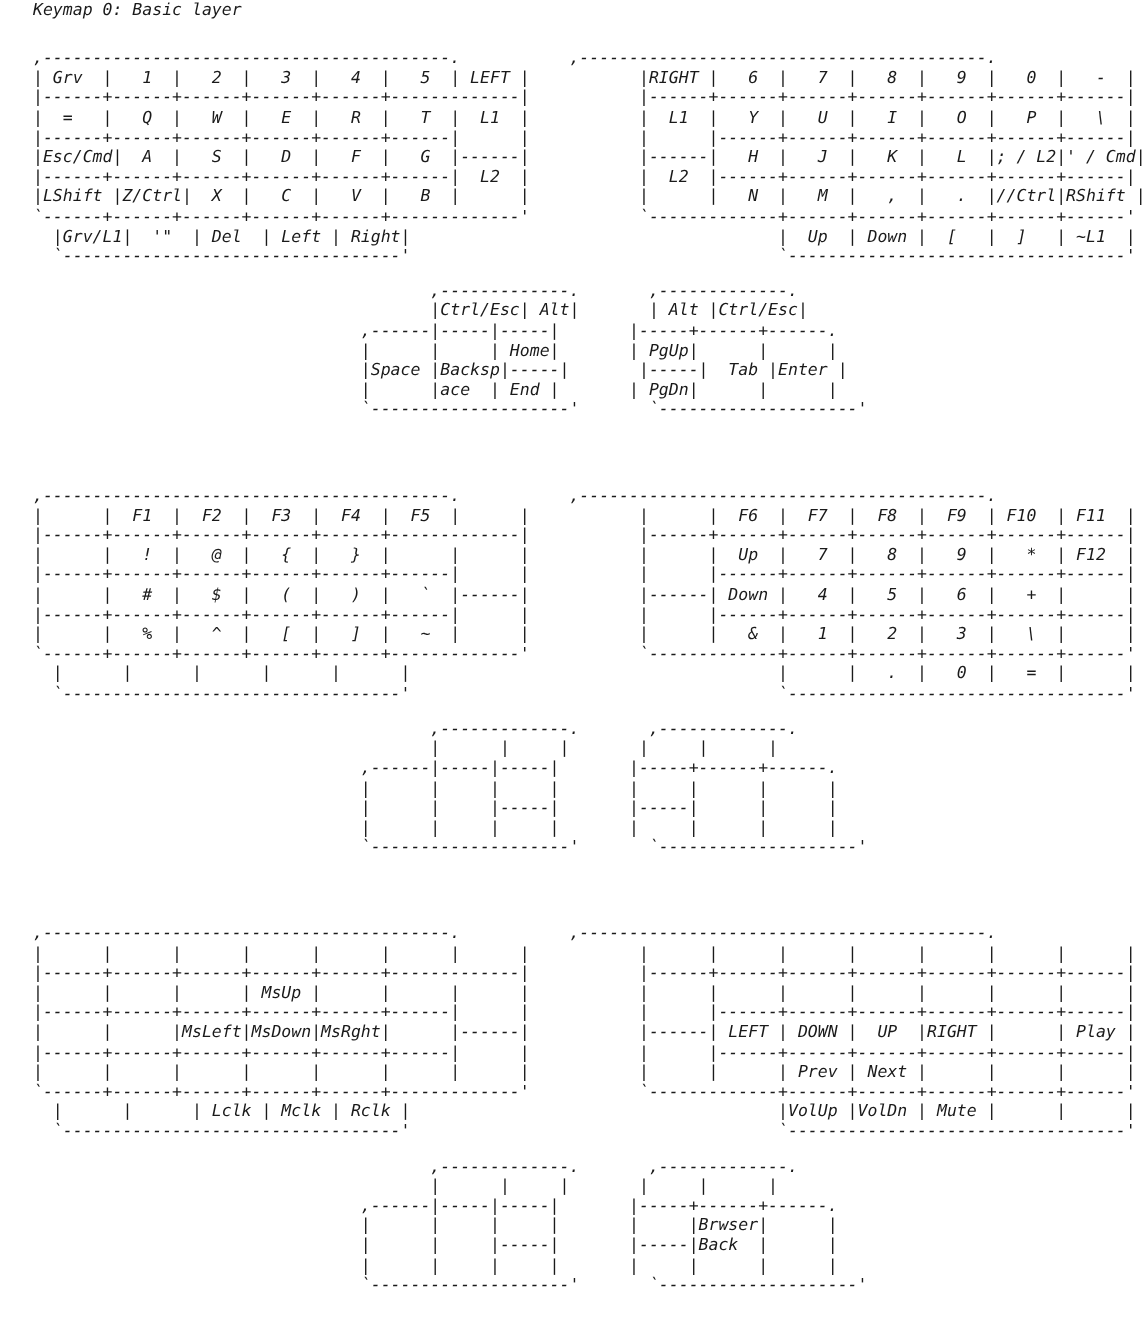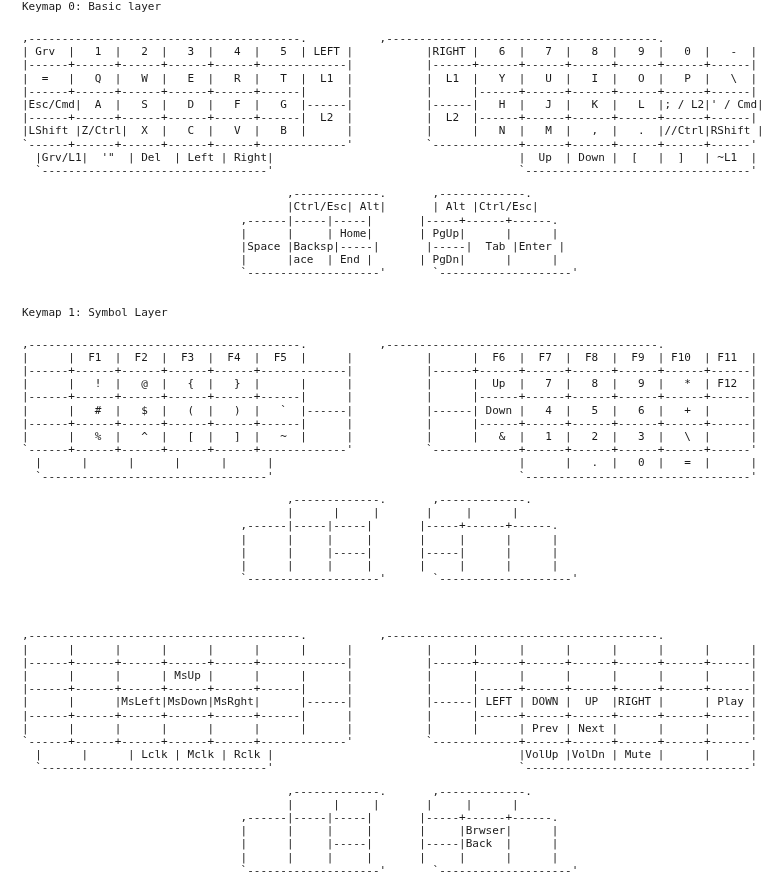--- a/index.html
+++ b/index.html
@@ -15,20 +15,21 @@
   }
   .page {
     position: relative;
     width: 765px;
     height: 883px;
     padding: 0;
     box-sizing: border-box;
   }
   .section {
     padding: 0 0 0 22px;
+    font-style: italic;
   }
   .section-title {
     font-size: 11px;
     line-height: 14px;
     white-space: pre;
     margin: 0;
     color: #1a1a1a;
   }
   .ascii {
     font-size: 11px;
@@ -67,21 +68,20 @@
                                  ,------|-----|-----|       |-----+------+------.
                                  |      |     | Home|       | PgUp|      |      |
                                  |Space |Backsp|-----|       |-----|  Tab |Enter |
                                  |      |ace  | End |       | PgDn|      |      |
                                  `--------------------'       `--------------------'</pre>
   </div>
 
   <div class="block-gap-lg"></div>
 
   <div class="section">
-    <pre class="section-title">Keymap 1: Symbol Layer</pre>
     <div class="block-gap-md"></div>
     <pre class="ascii">,-----------------------------------------.           ,-----------------------------------------.
 |      |  F1  |  F2  |  F3  |  F4  |  F5  |      |           |      |  F6  |  F7  |  F8  |  F9  | F10  | F11  |
 |------+------+------+------+------+-------------|           |------+------+------+------+------+------+------|
 |      |   !  |   @  |   {  |   }  |      |      |           |      |  Up  |   7  |   8  |   9  |   *  | F12  |
 |------+------+------+------+------+------|      |           |      |------+------+------+------+------+------|
 |      |   #  |   $  |   (  |   )  |   `  |------|           |------| Down |   4  |   5  |   6  |   +  |      |
 |------+------+------+------+------+------|      |           |      |------+------+------+------+------+------|
 |      |   %  |   ^  |   [  |   ]  |   ~  |      |           |      |   &amp;  |   1  |   2  |   3  |   \  |      |
 `------+------+------+------+------+-------------'           `-------------+------+------+------+------+------'

